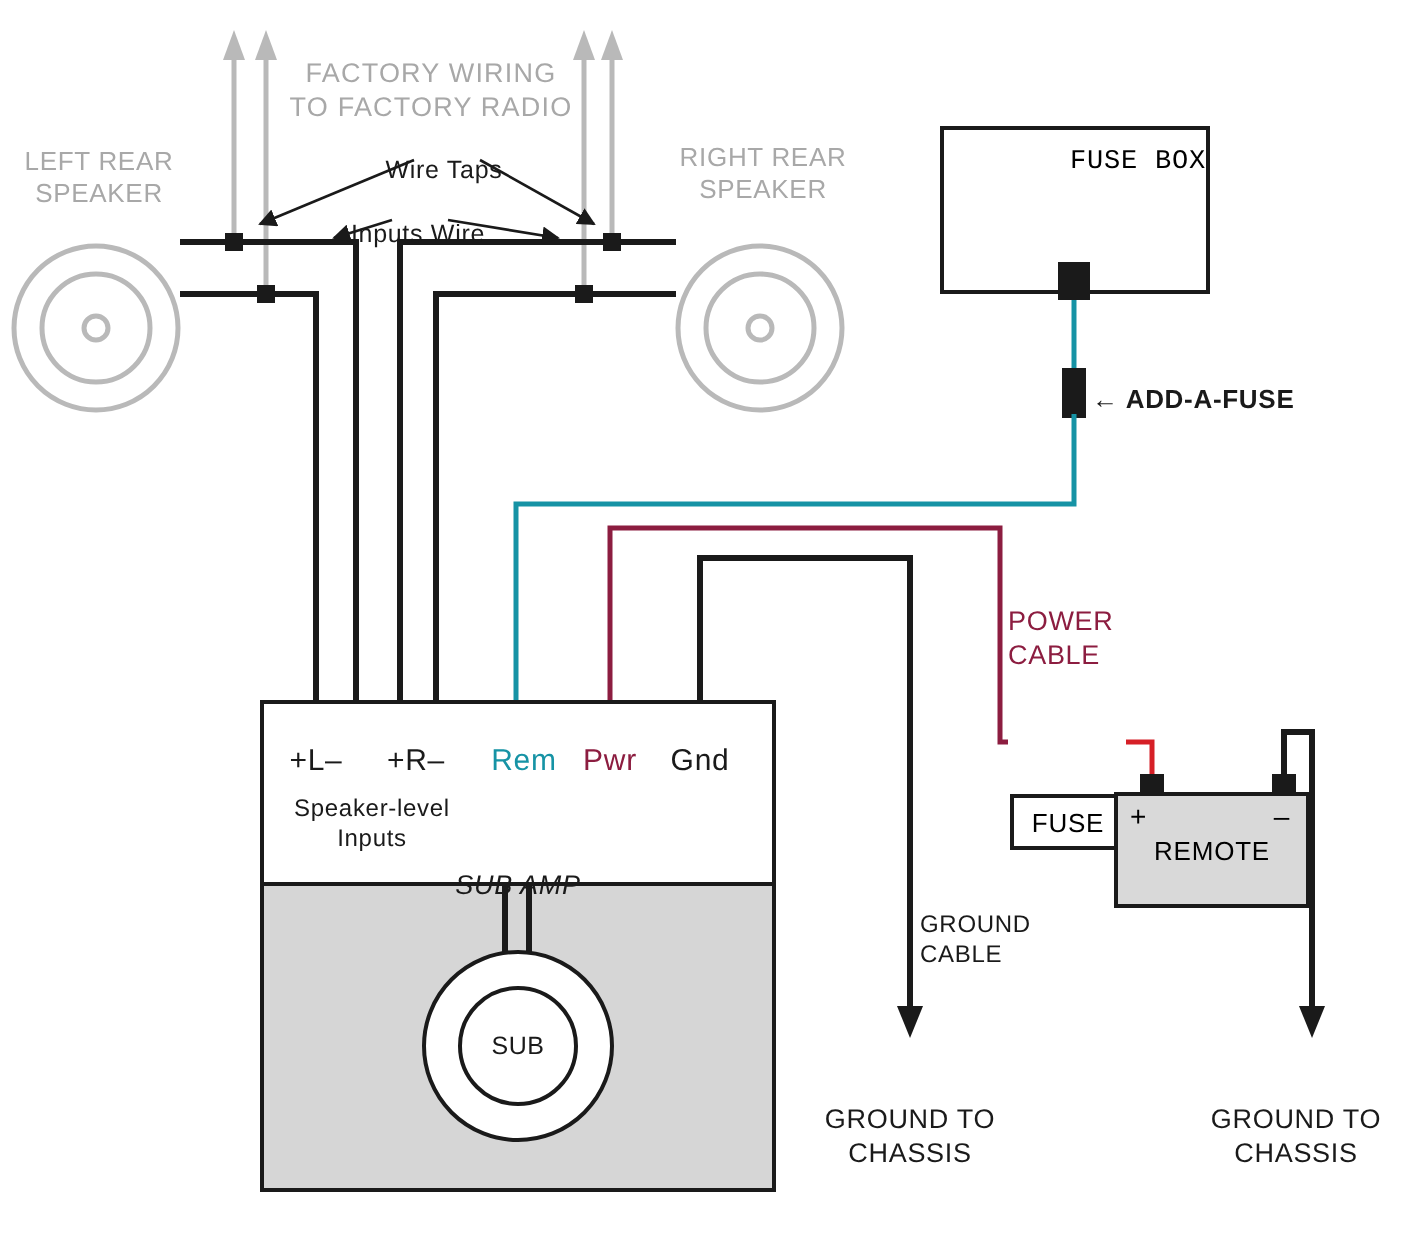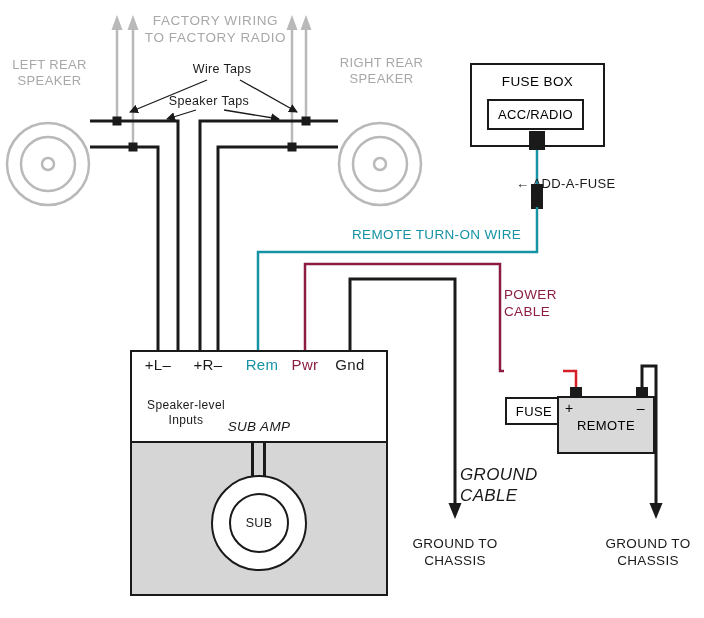--- a/index.html
+++ b/index.html
@@ -16,29 +16,29 @@
   .w-gray{stroke:var(--c-gray);stroke-width:2.5;fill:none;}
   .w-teal{stroke:var(--c-teal);stroke-width:2.5;fill:none;}
   .w-maroon{stroke:var(--c-maroon);stroke-width:2.5;fill:none;}
   .w-red{stroke:var(--c-red);stroke-width:2.5;fill:none;}
   .ln-thin{stroke:var(--c-black);stroke-width:1.3;fill:none;}
   .f-black{fill:var(--c-black);}
   .f-gray{fill:var(--c-gray);}
   .spk{stroke:var(--c-gray);stroke-width:2.5;fill:#fff;}
 
   .box{position:absolute;border:2px solid var(--c-black);background:#fff;z-index:2;}
-  .lbl{position:absolute;z-index:3;white-space:pre-line;color:var(--c-black);font-size:13px;line-height:1.25;letter-spacing:0.35px;text-align:center;}
+  .lbl{position:absolute;z-index:3;white-space:pre-line;color:var(--c-black);font-size:13px;line-height:1.25;letter-spacing:0.35px;text-align:center;margin-top:16px;}
   .gray{color:var(--c-gray-text);}
   .teal{color:var(--c-teal);}
   .maroon{color:var(--c-maroon);}
   .left{text-align:left;}
   .term{font-size:15px;width:40px;top:356px;}
 
   .fusebox{left:470px;top:63px;width:135px;height:84px;}
-  .fusebox-title{margin-top:9px;text-align:center;font-size:13.5px;letter-spacing:0.4px;}
+  .fusebox-title{margin-top:9px;text-align:right;font-size:13.5px;letter-spacing:0.4px;font-family:Liberation Mono, monospace;}
   .accbox{left:487px;top:99px;width:97px;height:31px;display:flex;align-items:center;justify-content:center;font-size:13px;letter-spacing:0.3px;}
   .connector{position:absolute;left:529px;top:131px;width:16px;height:19px;background:var(--c-black);z-index:2;}
   .fuse{left:505px;top:357px;width:58px;height:28px;display:flex;align-items:center;justify-content:center;font-size:13px;letter-spacing:0.4px;margin-top:40px;}
   .battery{left:557px;top:396px;width:98px;height:58px;background:var(--c-battery-fill);display:flex;align-items:center;justify-content:center;font-size:13px;letter-spacing:0.4px;}
   .bat-plus{position:absolute;left:6px;top:2px;font-size:14px;}
   .bat-minus{position:absolute;right:8px;top:2px;font-size:14px;}
 
   .amp{left:130px;top:350px;width:258px;height:246px;}
   .amp-gray{position:absolute;left:0;right:0;bottom:0;top:89px;background:var(--c-sub-fill);border-top:2px solid var(--c-black);}
   .stub{position:absolute;width:3px;height:37px;top:89px;background:var(--c-black);}
@@ -124,21 +124,20 @@
     </g>
     <g>
       <line class="ln-thin" x1="196" y1="110" x2="167" y2="119" marker-end="url(#ah)"></line>
       <line class="ln-thin" x1="224" y1="110" x2="279" y2="119" marker-end="url(#ah)"></line>
     </g>
   </svg>
 
   <div class="box fusebox">
     <div class="fusebox-title">FUSE BOX</div>
   </div>
-  <div class="box accbox">ACC/RADIO</div>
   <div class="connector"></div>
 
   <div class="box fuse">FUSE</div>
 
   <div class="box battery">
     <span class="bat-plus">+</span>
     <span class="bat-minus">–</span>
     <span>REMOTE</span>
   </div>
 
@@ -153,35 +152,34 @@
     </div>
   </div>
 
   <div class="lbl gray" style="left:118px;top:13px;width:195px;font-size:13.5px;letter-spacing:0.6px;">FACTORY WIRING
 TO FACTORY RADIO</div>
   <div class="lbl gray" style="left:2px;top:57px;width:95px;">LEFT REAR
 SPEAKER</div>
   <div class="lbl gray" style="left:333px;top:55px;width:97px;">RIGHT REAR
 SPEAKER</div>
   <div class="lbl" style="left:172px;top:62px;width:100px;font-size:12.5px;">Wire Taps</div>
-  <div class="lbl" style="left:158px;top:94px;width:102px;font-size:12.5px;">Speaker Taps</div>
-  <div class="lbl left" style="left:516px;top:176px;width:120px;">← ADD-A-FUSE</div>
-  <div class="lbl teal left" style="left:352px;top:227px;width:185px;font-size:13.5px;">REMOTE TURN-ON WIRE</div>
+  <div class="lbl" style="left:158px;top:94px;width:102px;font-size:12.5px;">Inputs Wire</div>
+  <div class="lbl left" style="left:546px;top:176px;width:120px;font-weight:bold;">← ADD-A-FUSE</div>
   <div class="lbl maroon left" style="left:504px;top:287px;width:70px;font-size:13.5px;">POWER
 CABLE</div>
 
   <div class="lbl term" style="left:138px;">+L–</div>
   <div class="lbl term" style="left:188px;">+R–</div>
   <div class="lbl term teal" style="left:242px;">Rem</div>
   <div class="lbl term maroon" style="left:285px;">Pwr</div>
   <div class="lbl term" style="left:330px;">Gnd</div>
 
-  <div class="lbl" style="left:133px;top:398px;width:106px;font-size:12px;">Speaker-level
+  <div class="lbl" style="left:133px;top:381px;width:106px;font-size:12px;">Speaker-level
 Inputs</div>
   <div class="lbl" style="left:199px;top:419px;width:120px;font-size:13.5px;font-style:italic;">SUB AMP</div>
-  <div class="lbl left" style="left:460px;top:464px;width:80px;font-size:17px;font-style:italic;">GROUND
+  <div class="lbl left" style="left:460px;top:439px;width:80px;font-size:12px;">GROUND
 CABLE</div>
   <div class="lbl" style="left:401px;top:536px;width:108px;font-size:13.5px;">GROUND TO
 CHASSIS</div>
   <div class="lbl" style="left:594px;top:536px;width:108px;font-size:13.5px;">GROUND TO
 CHASSIS</div>
 
 </div>
 
 </body></html>

